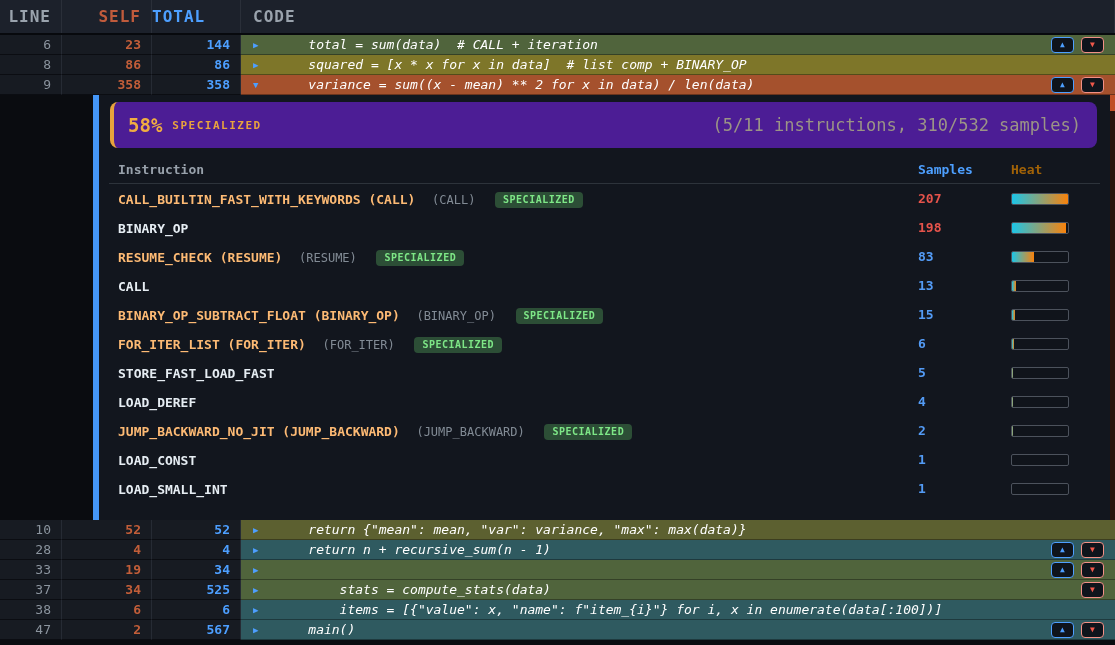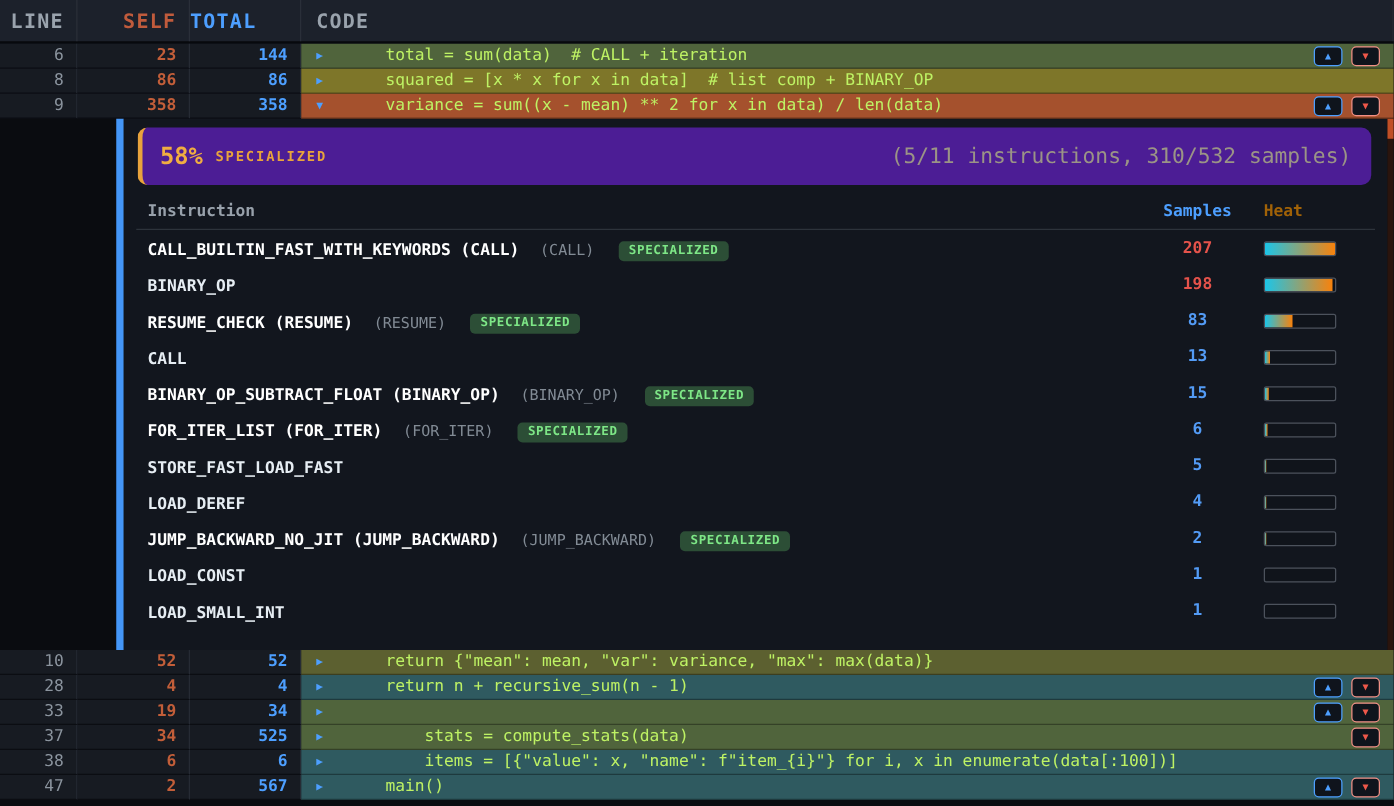--- a/index.html
+++ b/index.html
@@ -32,22 +32,22 @@
     padding-left:12px; border-bottom:1px solid rgba(0,0,0,0.35);
   }
   .heat-green  { background:#50643c; }
   .heat-yellow { background:#7e7629; }
   .heat-red    { background:#a5512d; }
   .heat-olive  { background:#5c6030; }
   .heat-teal   { background:#2f5a60; }
 
   .tri { width:24px; font-size:9px; color:#4d9fff; flex:0 0 auto; }
   .code-text {
-    font-family:inherit; font-size:13px; color:#bef264; white-space:pre;
-    line-height:19px; overflow:hidden;
+    font-family:inherit; font-size:13px; color:#ffffff; white-space:pre;
+    line-height:19px; overflow:hidden;font-style:italic;
   }
   .nav-btn {
     position:absolute; top:50%; transform:translateY(-50%);
     width:23px; height:16px; border-radius:4px; background:#0f141c;
     font-size:8px; line-height:14px; text-align:center; cursor:pointer;
     font-family:inherit; padding:0;
   }
   .nav-btn.up   { right:41px; border:1px solid #4d9fff; color:#4d9fff; }
   .nav-btn.down { right:11px; border:1px solid #f29086; color:#f0584a; }
 
@@ -67,29 +67,29 @@
   .banner .pct { font-size:19px; font-weight:bold; color:#f0ad41; }
   .banner .lbl { font-size:11px; font-weight:bold; color:#e8a33d; letter-spacing:1.5px; margin-left:10px; }
   .banner .sum { margin-left:auto; font-size:17px; color:#9b9486; }
 
   .ins-table { margin:8px 10px 0 10px; }
   .ins-head {
     display:flex; align-items:center; height:28px;
     border-bottom:1px solid #2d333b; font-size:13px; font-weight:bold;
   }
   .col-ins  { flex:1; padding-left:9px; }
-  .col-samp { width:80px; text-align:center; font-size:13px; font-weight:bold; }
+  .col-samp { width:80px; text-align:left; font-size:13px; font-weight:bold; }
   .col-heat { width:58px; margin-left:13px; margin-right:31px; }
   .ins-head .col-ins  { color:#98a1ab; }
   .ins-head .col-samp { color:#4d9fff; }
   .ins-head .col-heat { color:#a16207; font-size:13px; }
 
   .ins-row { display:flex; align-items:center; height:29px; }
   .ins-name { font-size:13px; font-weight:bold; color:#e6edf3; }
-  .ins-name.green { color:#ffffff; }
+  .ins-name.green { color:#fdba74; }
   .ins-base { font-size:12px; color:#828b95; margin-left:7px; }
   .badge {
     display:inline-block; margin-left:10px; padding:2px 8px 3px;
     background:#2c4e36; color:#7ee787; font-size:10px; font-weight:bold;
     letter-spacing:0.5px; border-radius:4px; vertical-align:1px;
   }
   .col-samp.cold { color:#539bf5; }
   .col-samp.hot  { color:#e5534b; }
   .heat-track {
     width:58px; height:12px; border:1px solid #4c525c; border-radius:2px;

